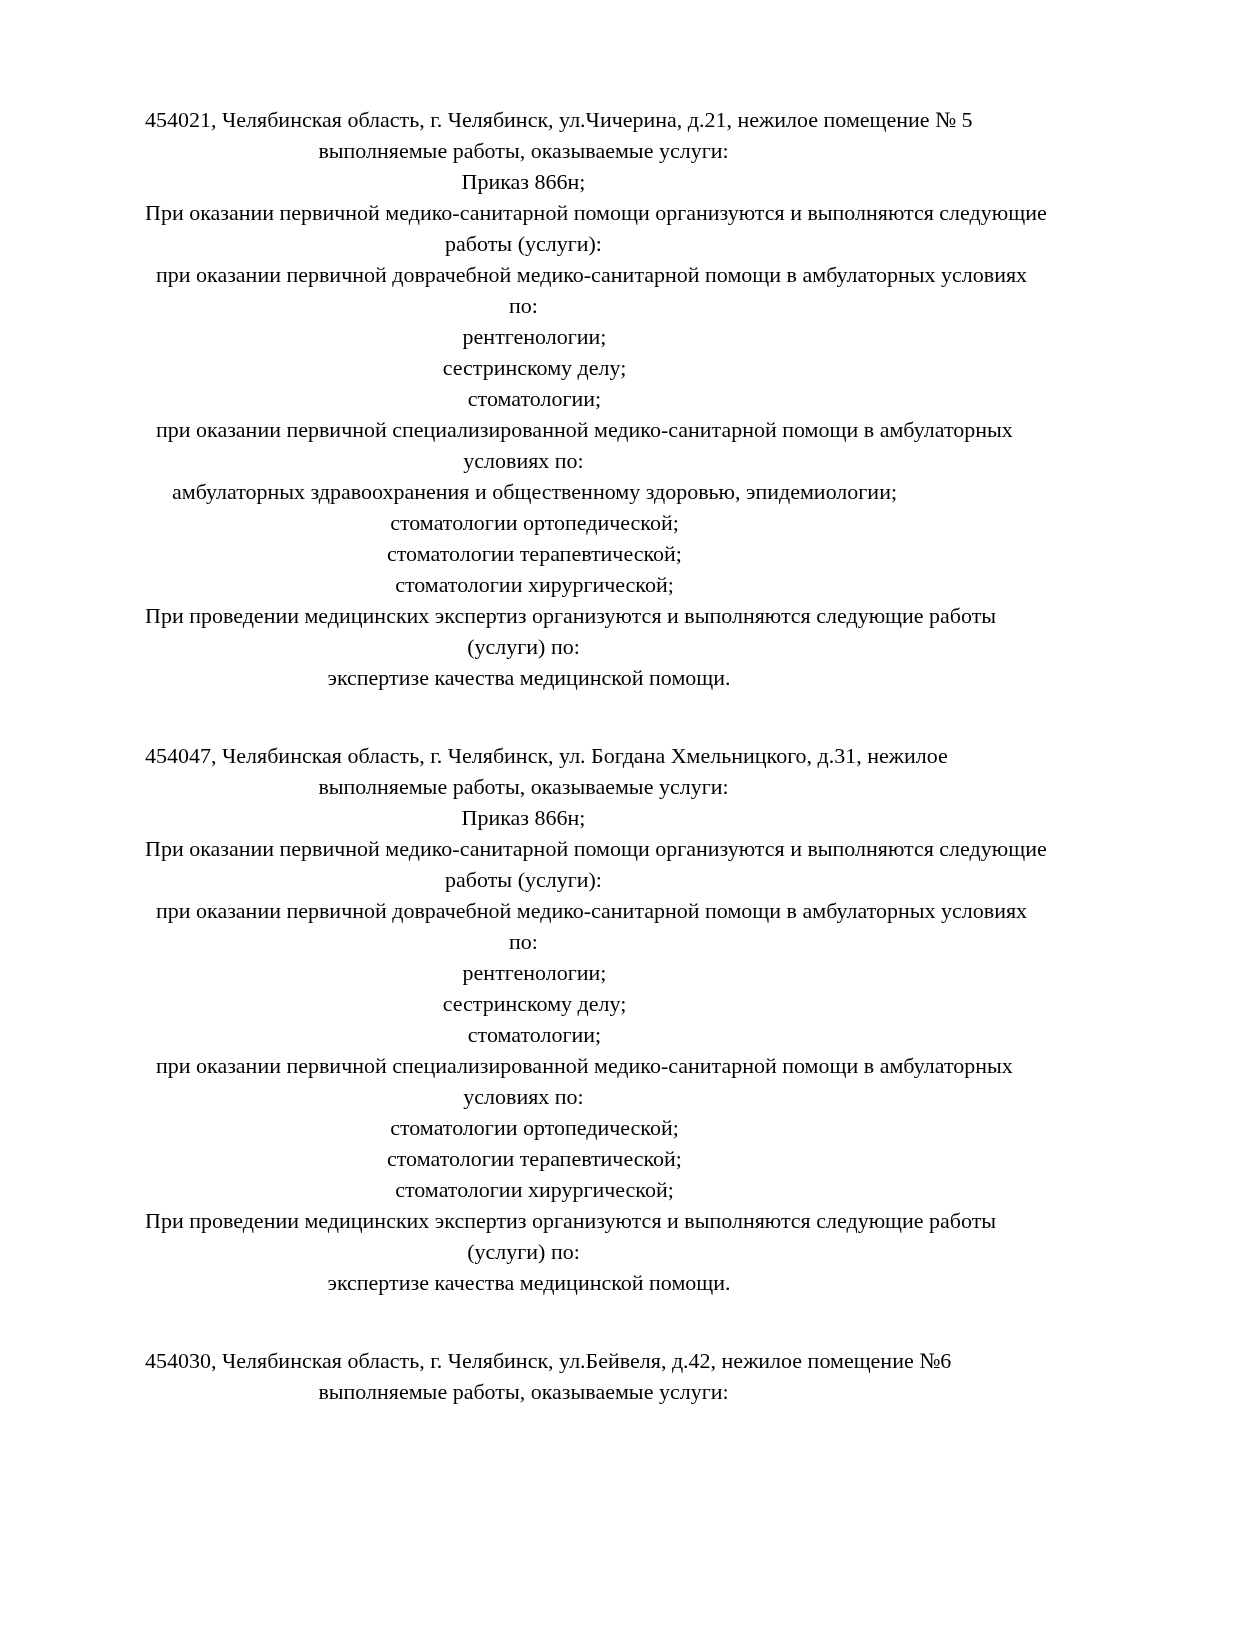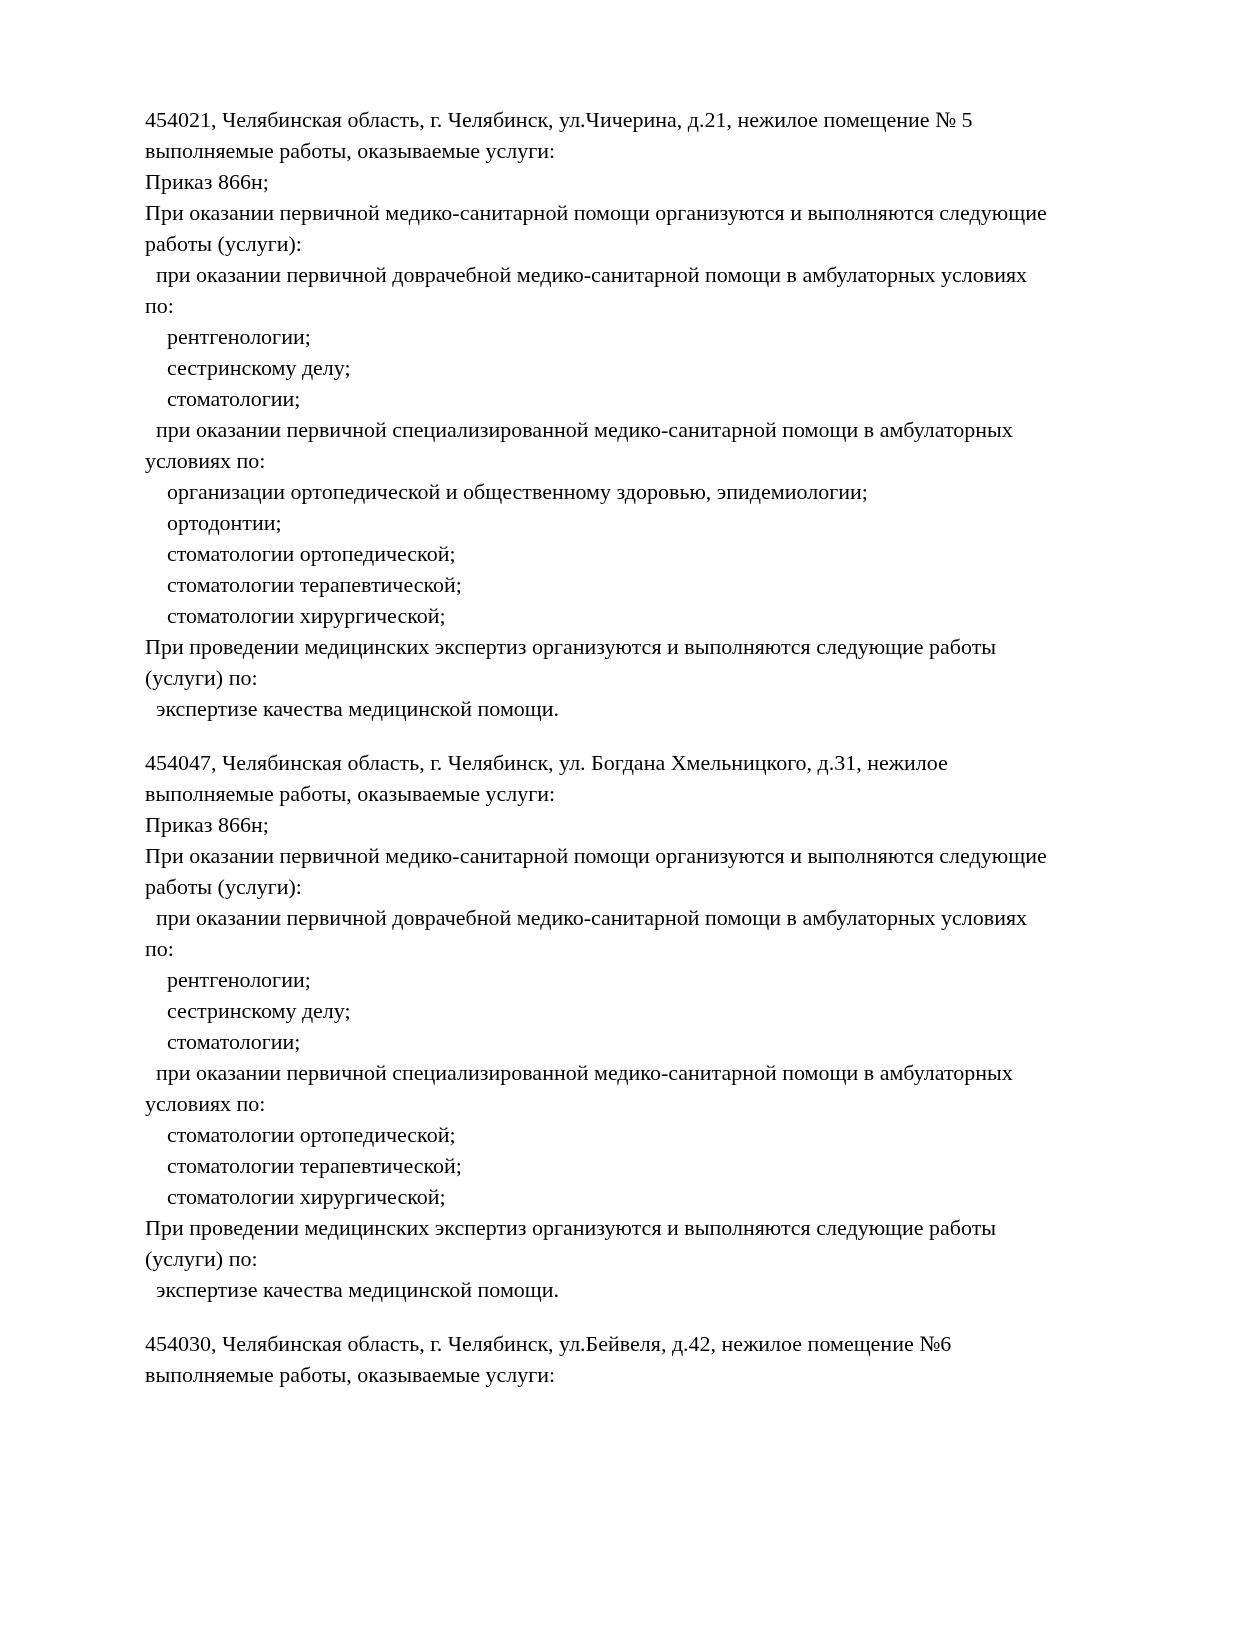--- a/index.html
+++ b/index.html
@@ -15,23 +15,24 @@
     font-size: 22px;
     line-height: 31px;
     color: #000000;
   }
   .page {
     box-sizing: border-box;
     width: 1040px;
     height: 1650px;
     padding: 104px 138px 0 145px;
     background: #ffffff;
+    text-align: center;
   }
   .block + .block {
-    margin-top: 23px;
+    margin-top: 47px;
     font-family: Liberation Serif, serif;
   }
   .line {
     white-space: pre;       
     min-height: 31px;
   }
 </style>
 </head>
 <body>
 
@@ -42,22 +43,21 @@
       <div class="line">Приказ 866н;</div>
       <div class="line">При оказании первичной медико-санитарной помощи организуются и выполняются следующие</div>
       <div class="line">работы (услуги):</div>
       <div class="line">  при оказании первичной доврачебной медико-санитарной помощи в амбулаторных условиях</div>
       <div class="line">по:</div>
       <div class="line">    рентгенологии;</div>
       <div class="line">    сестринскому делу;</div>
       <div class="line">    стоматологии;</div>
       <div class="line">  при оказании первичной специализированной медико-санитарной помощи в амбулаторных</div>
       <div class="line">условиях по:</div>
-      <div class="line">    организации ортопедической и общественному здоровью, эпидемиологии;</div>
-      <div class="line">    ортодонтии;</div>
+      <div class="line">    амбулаторных здравоохранения и общественному здоровью, эпидемиологии;</div>
       <div class="line">    стоматологии ортопедической;</div>
       <div class="line">    стоматологии терапевтической;</div>
       <div class="line">    стоматологии хирургической;</div>
       <div class="line">При проведении медицинских экспертиз организуются и выполняются следующие работы</div>
       <div class="line">(услуги) по:</div>
       <div class="line">  экспертизе качества медицинской помощи.</div>
     </section>
   <section class="block">
       <div class="line">454047, Челябинская область, г. Челябинск, ул. Богдана Хмельницкого, д.31, нежилое</div>
       <div class="line">выполняемые работы, оказываемые услуги:</div>

